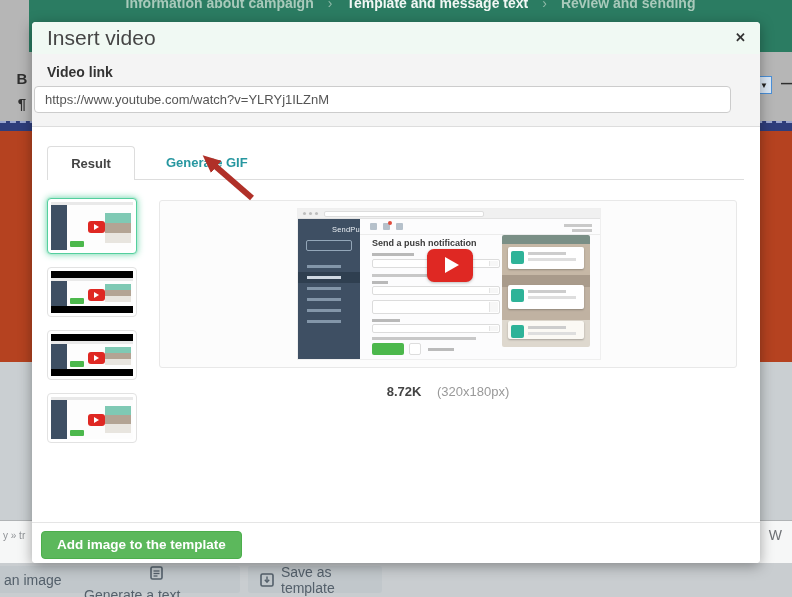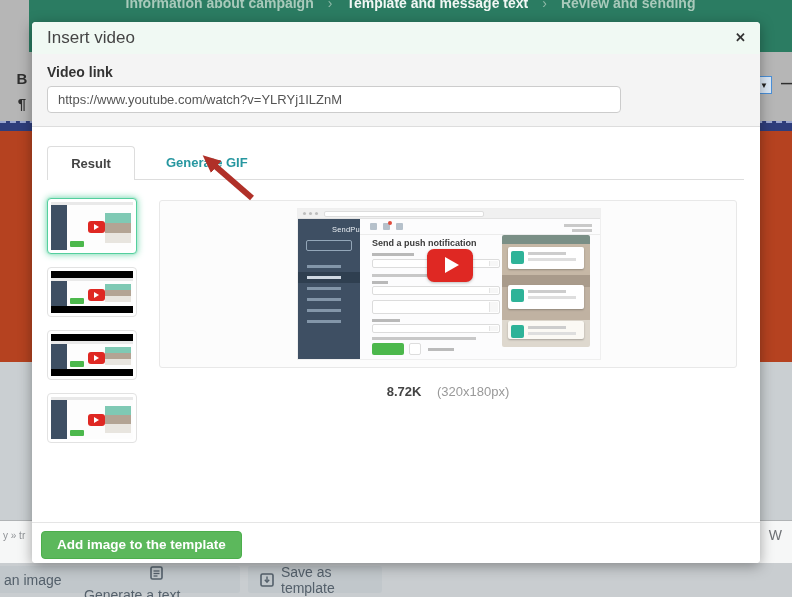--- a/index.html
+++ b/index.html
@@ -26,25 +26,25 @@
   .bg-bottombar { position:absolute; left:0; top:563px; width:792px; height:34px; background:#c9cdd0; }
   .bb-btn { position:absolute; top:3px; height:27px; background:#c1c7cb; border-radius:3px; color:#54606b; font-size:14px; display:flex; align-items:center; gap:7px; padding:0 12px; cursor:pointer; }
   .bb-btn svg { flex:0 0 auto; }
   #bb-btn-1 { left:-8px; width:122px; }
   #bb-btn-2 { left:72px;  width:168px;flex-direction:column; }
   #bb-btn-3 { left:248px; width:134px; }
 
   
   .modal { position:absolute; left:32px; top:22px; width:728px; height:541px; background:#fff; border-radius:4px; box-shadow:0 3px 14px rgba(0,0,0,.35); overflow:hidden; z-index:5; }
   .m-header { position:absolute; left:0; top:0; right:0; height:32px; background:#f0f9f3; }
-  .m-title  { position:absolute; left:15px; top:0; line-height:32px; font-size:17px; color:#454545; }
+  .m-title  { position:absolute; left:15px; top:0; line-height:32px; font-size:21px; color:#454545; }
   .m-close  { position:absolute; right:14px; top:0; line-height:32px; font-size:13px; font-weight:bold; color:#333; cursor:pointer; }
   .m-linksec { position:absolute; left:0; top:32px; right:0; height:73px; background:#f4f4f4; border-bottom:1px solid #dddddd; }
   .m-linklabel { position:absolute; left:15px; top:10px; font-size:14px; font-weight:bold; color:#333; }
-  .m-linkinput { position:absolute; left:15px; top:32px; width:574px; height:27px; border:1px solid #ccc; border-radius:4px; background:#fff; font-family:"Liberation Sans",sans-serif; font-size:13px; color:#555; padding:0 10px; outline:none; }
+  .m-linkinput { position:absolute; left:2px; top:32px; width:697px; height:27px; border:1px solid #ccc; border-radius:4px; background:#fff; font-family:"Liberation Sans",sans-serif; font-size:13px; color:#555; padding:0 10px; outline:none; }
 
   .tab-active { position:absolute; left:15px; top:124px; width:88px; height:34px; background:#fff; border:1px solid #ddd; border-bottom:none; border-radius:4px 4px 0 0; text-align:center; line-height:33px; font-size:13px; font-weight:bold; color:#444; z-index:2; cursor:default; }
   .tab-rule   { position:absolute; left:15px; top:157px; width:697px; border-bottom:1px solid #ddd; z-index:1; }
   .tab-gif    { position:absolute; left:119px; top:124px; height:34px; line-height:33px; padding:0 15px; font-size:13px; font-weight:bold; color:#2797a0; cursor:pointer; z-index:2; }
 
   .thumb-list { position:absolute; left:15px; top:176px; width:90px; display:flex; flex-direction:column; gap:13px; }
   .thumb { background:#fff; border:1px solid #e2e2e2; border-radius:4px; padding:3px; height:50px; cursor:pointer; }
   .thumb:first-child { height:56px; }
   .thumb.selected { border-color:#54cf9e; box-shadow:0 0 0 1px #b8ecd6, 0 0 7px rgba(84,207,158,.95); }
   .t-frame { position:relative; width:100%; height:100%; overflow:hidden; background:#fff; }

